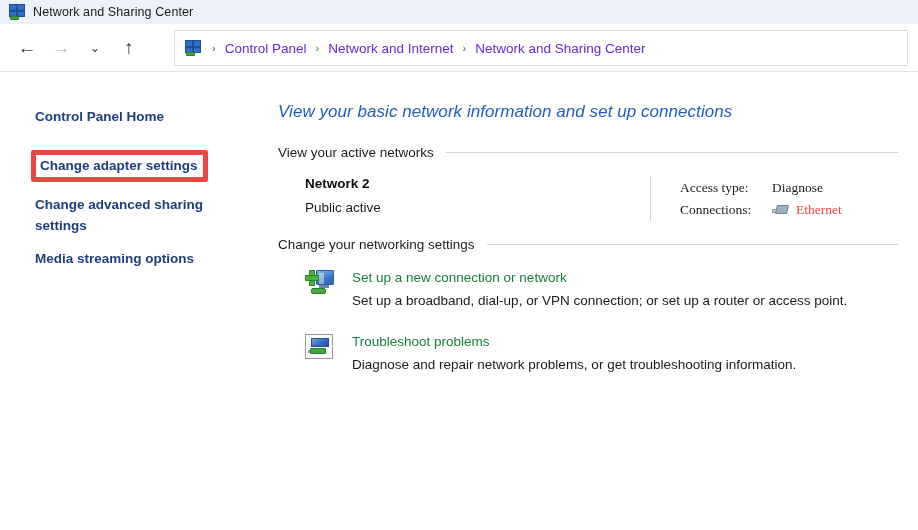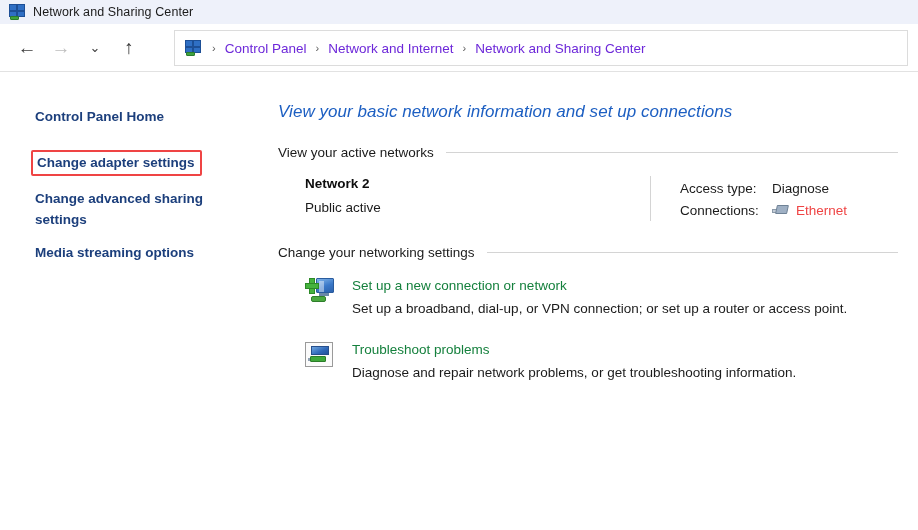--- a/index.html
+++ b/index.html
@@ -127,21 +127,21 @@
     font-size: 13.5px;
     color: #1c3f7c;
     line-height: 21px;
     margin-left: 35px;
     margin-bottom: 2px;
     cursor: pointer;
     max-width: 200px;
   }
   .side-group { margin-top: 21px; }
   .side-link.highlight {
-    border: 2px solid #ef4444;
+    border: 5px solid #ef4444;
     border-radius: 2px;
     margin-left: 31px;
     padding: 1px 5px 2px 4px;
     line-height: 19px;
   }
 
   
   #main {
     flex: 1 1 auto;
     padding-top: 30px;
@@ -169,21 +169,21 @@
   .section-head .rule {
     flex: 1 1 auto;
     height: 1px;
     background: #d4d4d4;
     margin-left: 12px;
   }
 
   
   #active-net {
     display: flex;
-    margin-bottom: 24px;
+    margin-bottom: 16px;
     padding-left: 27px;
   }
   #net-left {
     width: 345px;
     flex: 0 0 345px;
   }
   #net-name {
     font-size: 13.5px;
     font-weight: bold;
     color: #0d0d0d;
@@ -192,21 +192,21 @@
   #net-type {
     font-size: 13.5px;
     color: #1b1b1b;
   }
   #net-divider {
     width: 1px;
     background: #d4d4d4;
     margin-right: 29px;
     flex: 0 0 1px;
   }
-  #net-right { padding-top: 1px; }
+  #net-right { padding-top: 1px; font-family: Liberation Serif, serif; }
   .net-row {
     display: flex;
     align-items: center;
     font-size: 13.5px;
     color: #1b1b1b;
     height: 22px;
   }
   .net-row .key { width: 92px; flex: 0 0 92px; }
   .net-row .val { color: #1b1b1b; }
   .net-row .val.link { color: #ef4444; cursor: pointer; }

